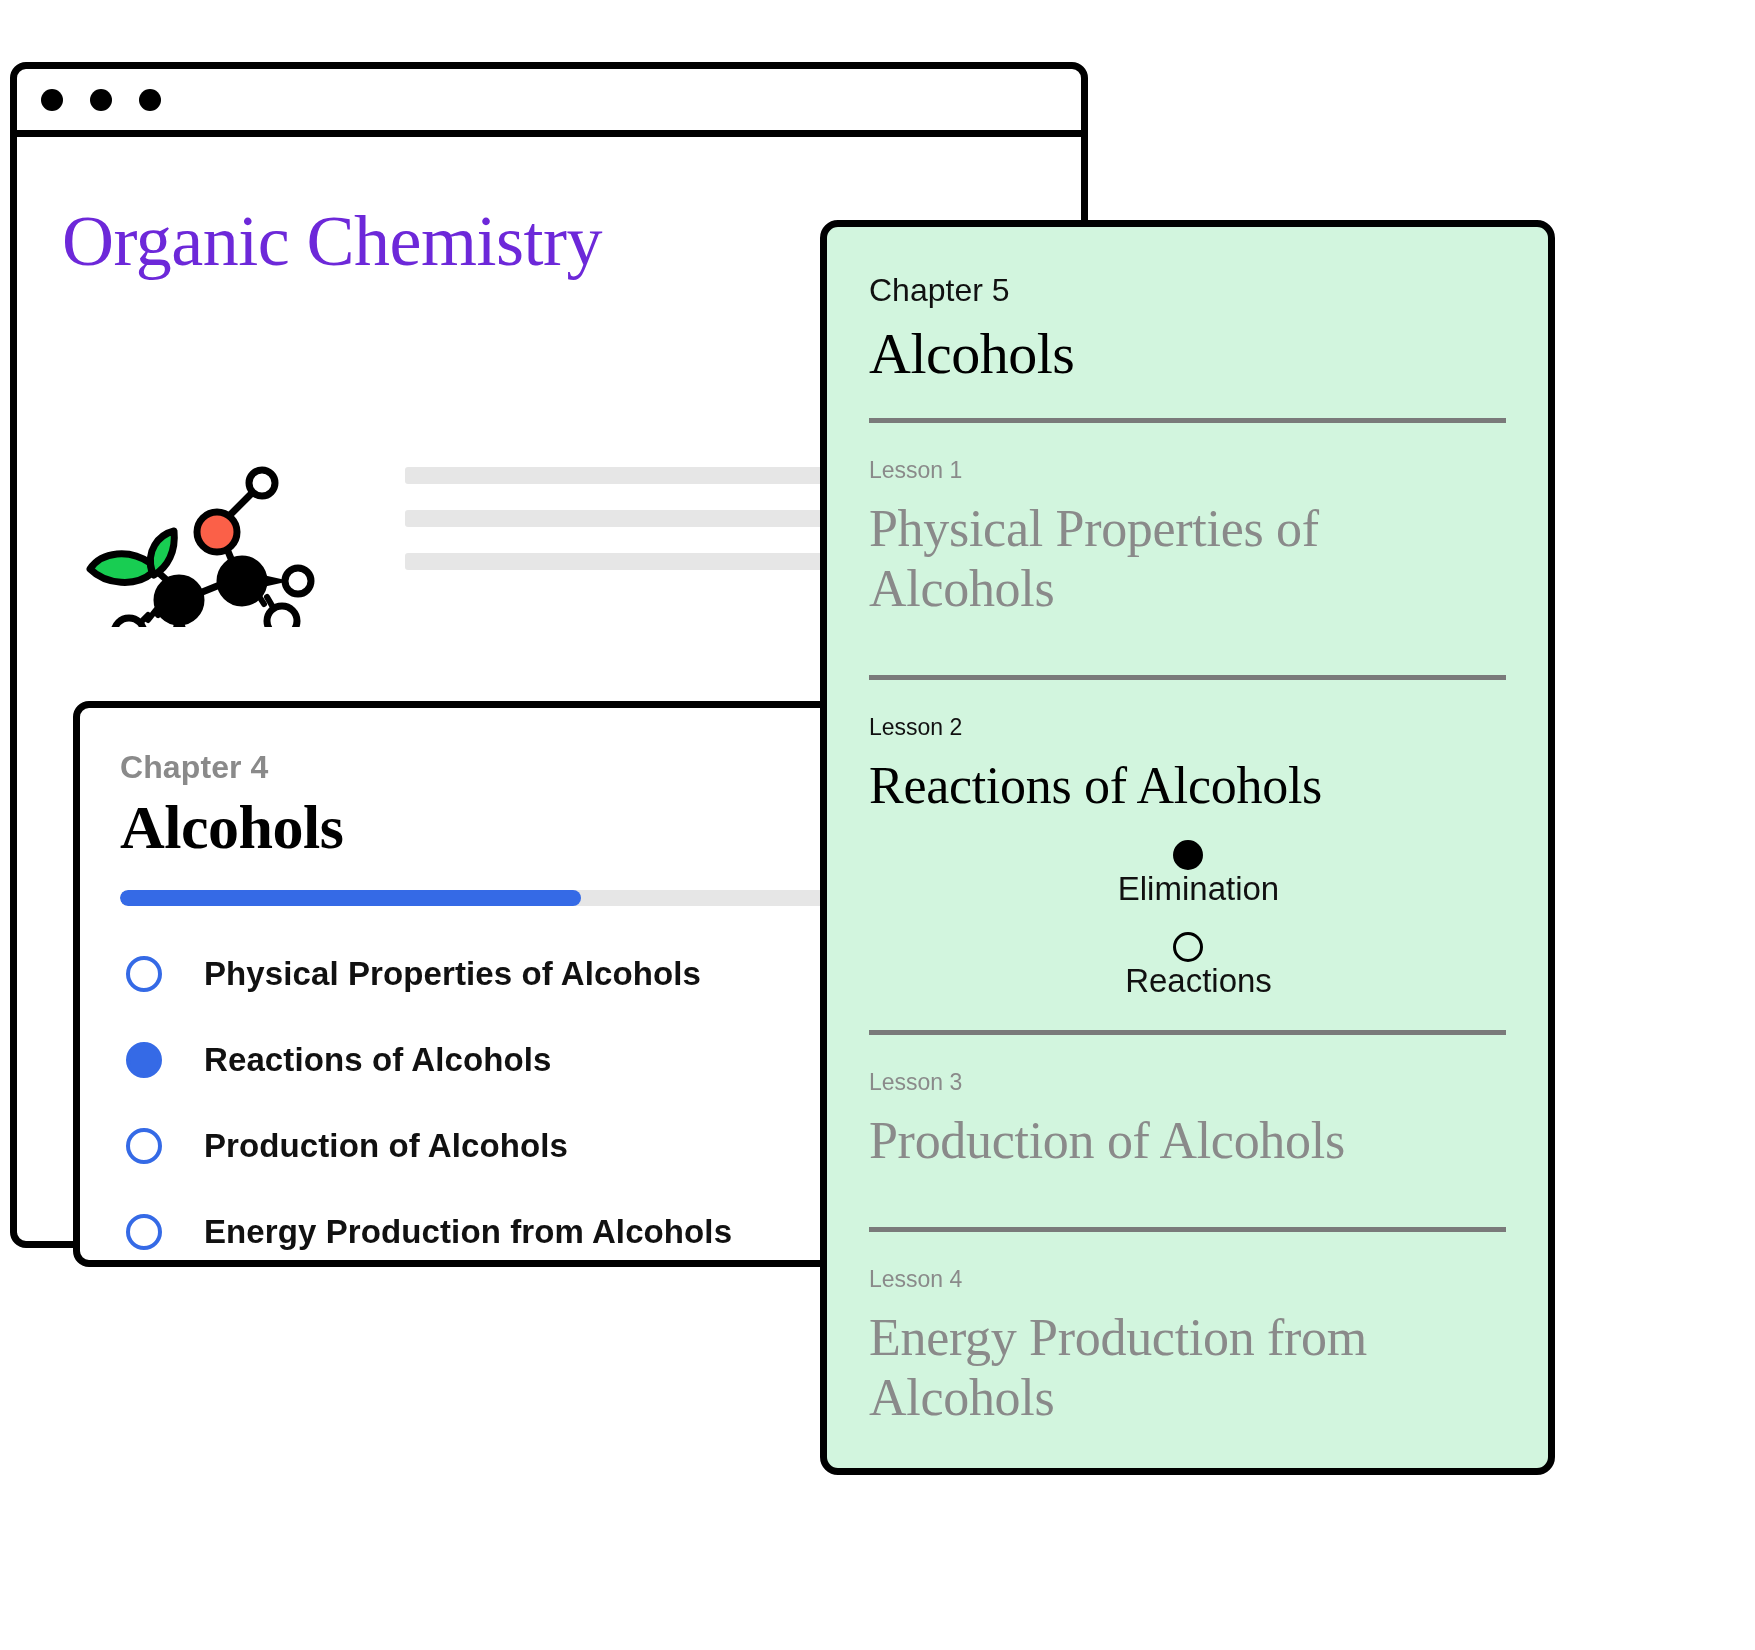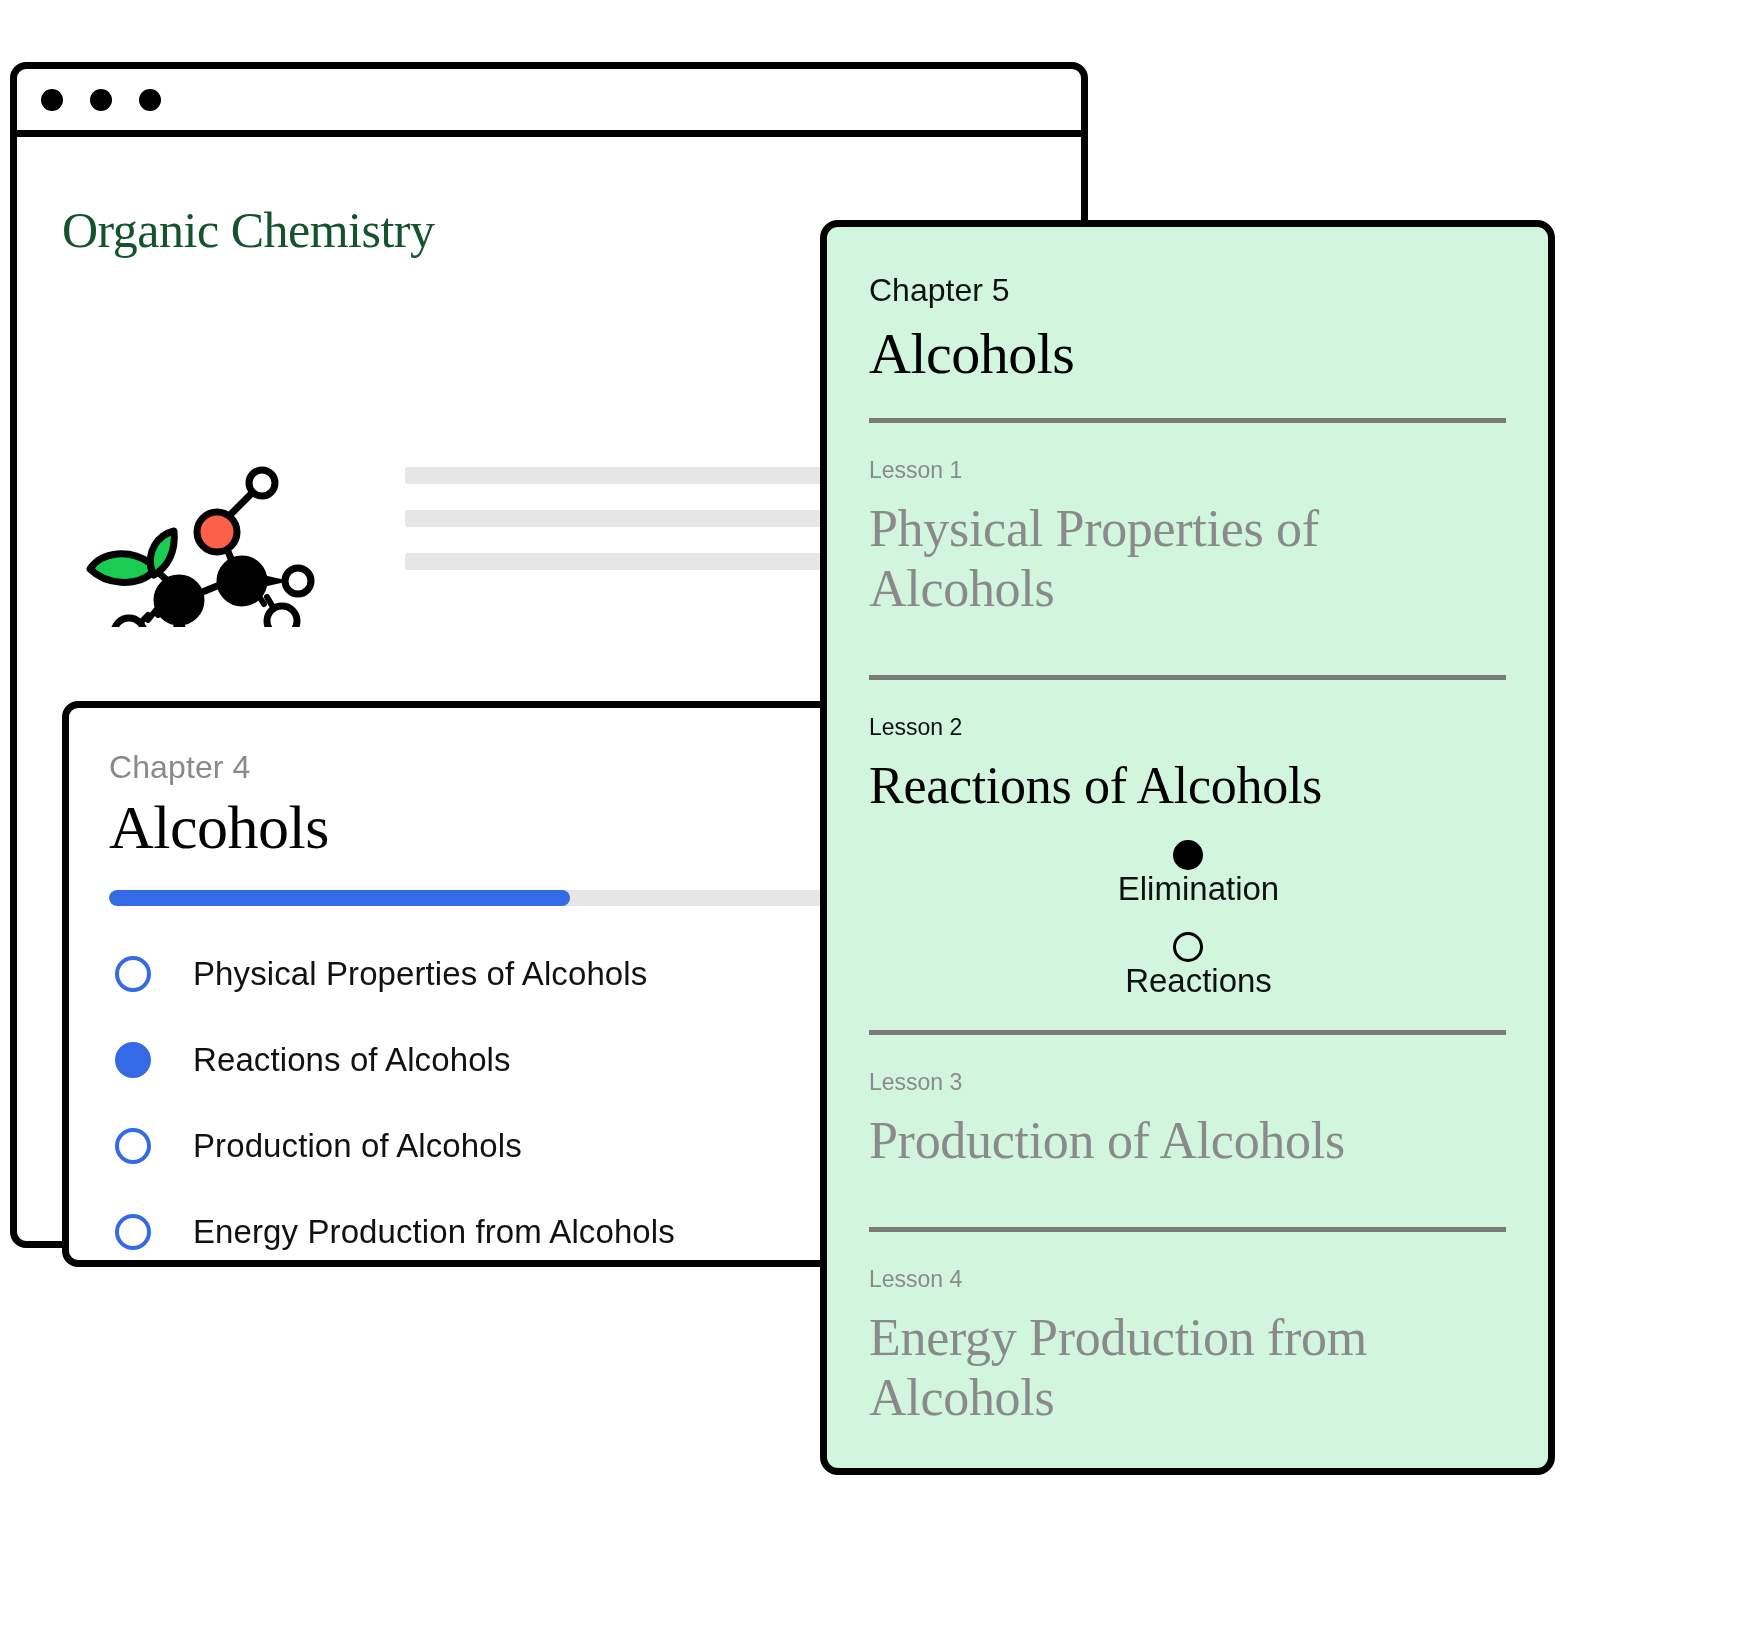--- a/index.html
+++ b/index.html
@@ -56,23 +56,23 @@
     top: 68px;
     right: 0;
     bottom: 0;
   }
 
   .page-title {
     position: absolute;
     left: 45px;
     top: 68px;
     font-family: "Liberation Serif", serif;
-    font-size: 50px;
+    font-size: 72px;
     line-height: 1;
-    color: #14532d;
+    color: #6d28d9;
     white-space: nowrap;
     letter-spacing: -0.5px;
   }
 
   
   .molecule {
     position: absolute;
     left: 55px;
     top: 250px;
     width: 290px;
@@ -90,28 +90,29 @@
     height: 17px;
     background: #e6e6e6;
     border-radius: 3px;
     margin-bottom: 26px;
     width: 700px;
   }
 
   
   .chapter-card {
     position: absolute;
-    left: 45px;
+    left: 56px;
     top: 564px;
     width: 1040px;
     height: 566px;
     border: 7px solid #000000;
     border-radius: 16px;
     box-sizing: border-box;
     background: #ffffff;
+    font-weight: bold;
   }
   .card-inner {
     padding: 40px 40px 0 40px;
   }
   .card-chapter-label {
     font-size: 32px;
     color: #8a8a8a;
     letter-spacing: 0.1px;
     line-height: 1.2;
   }

